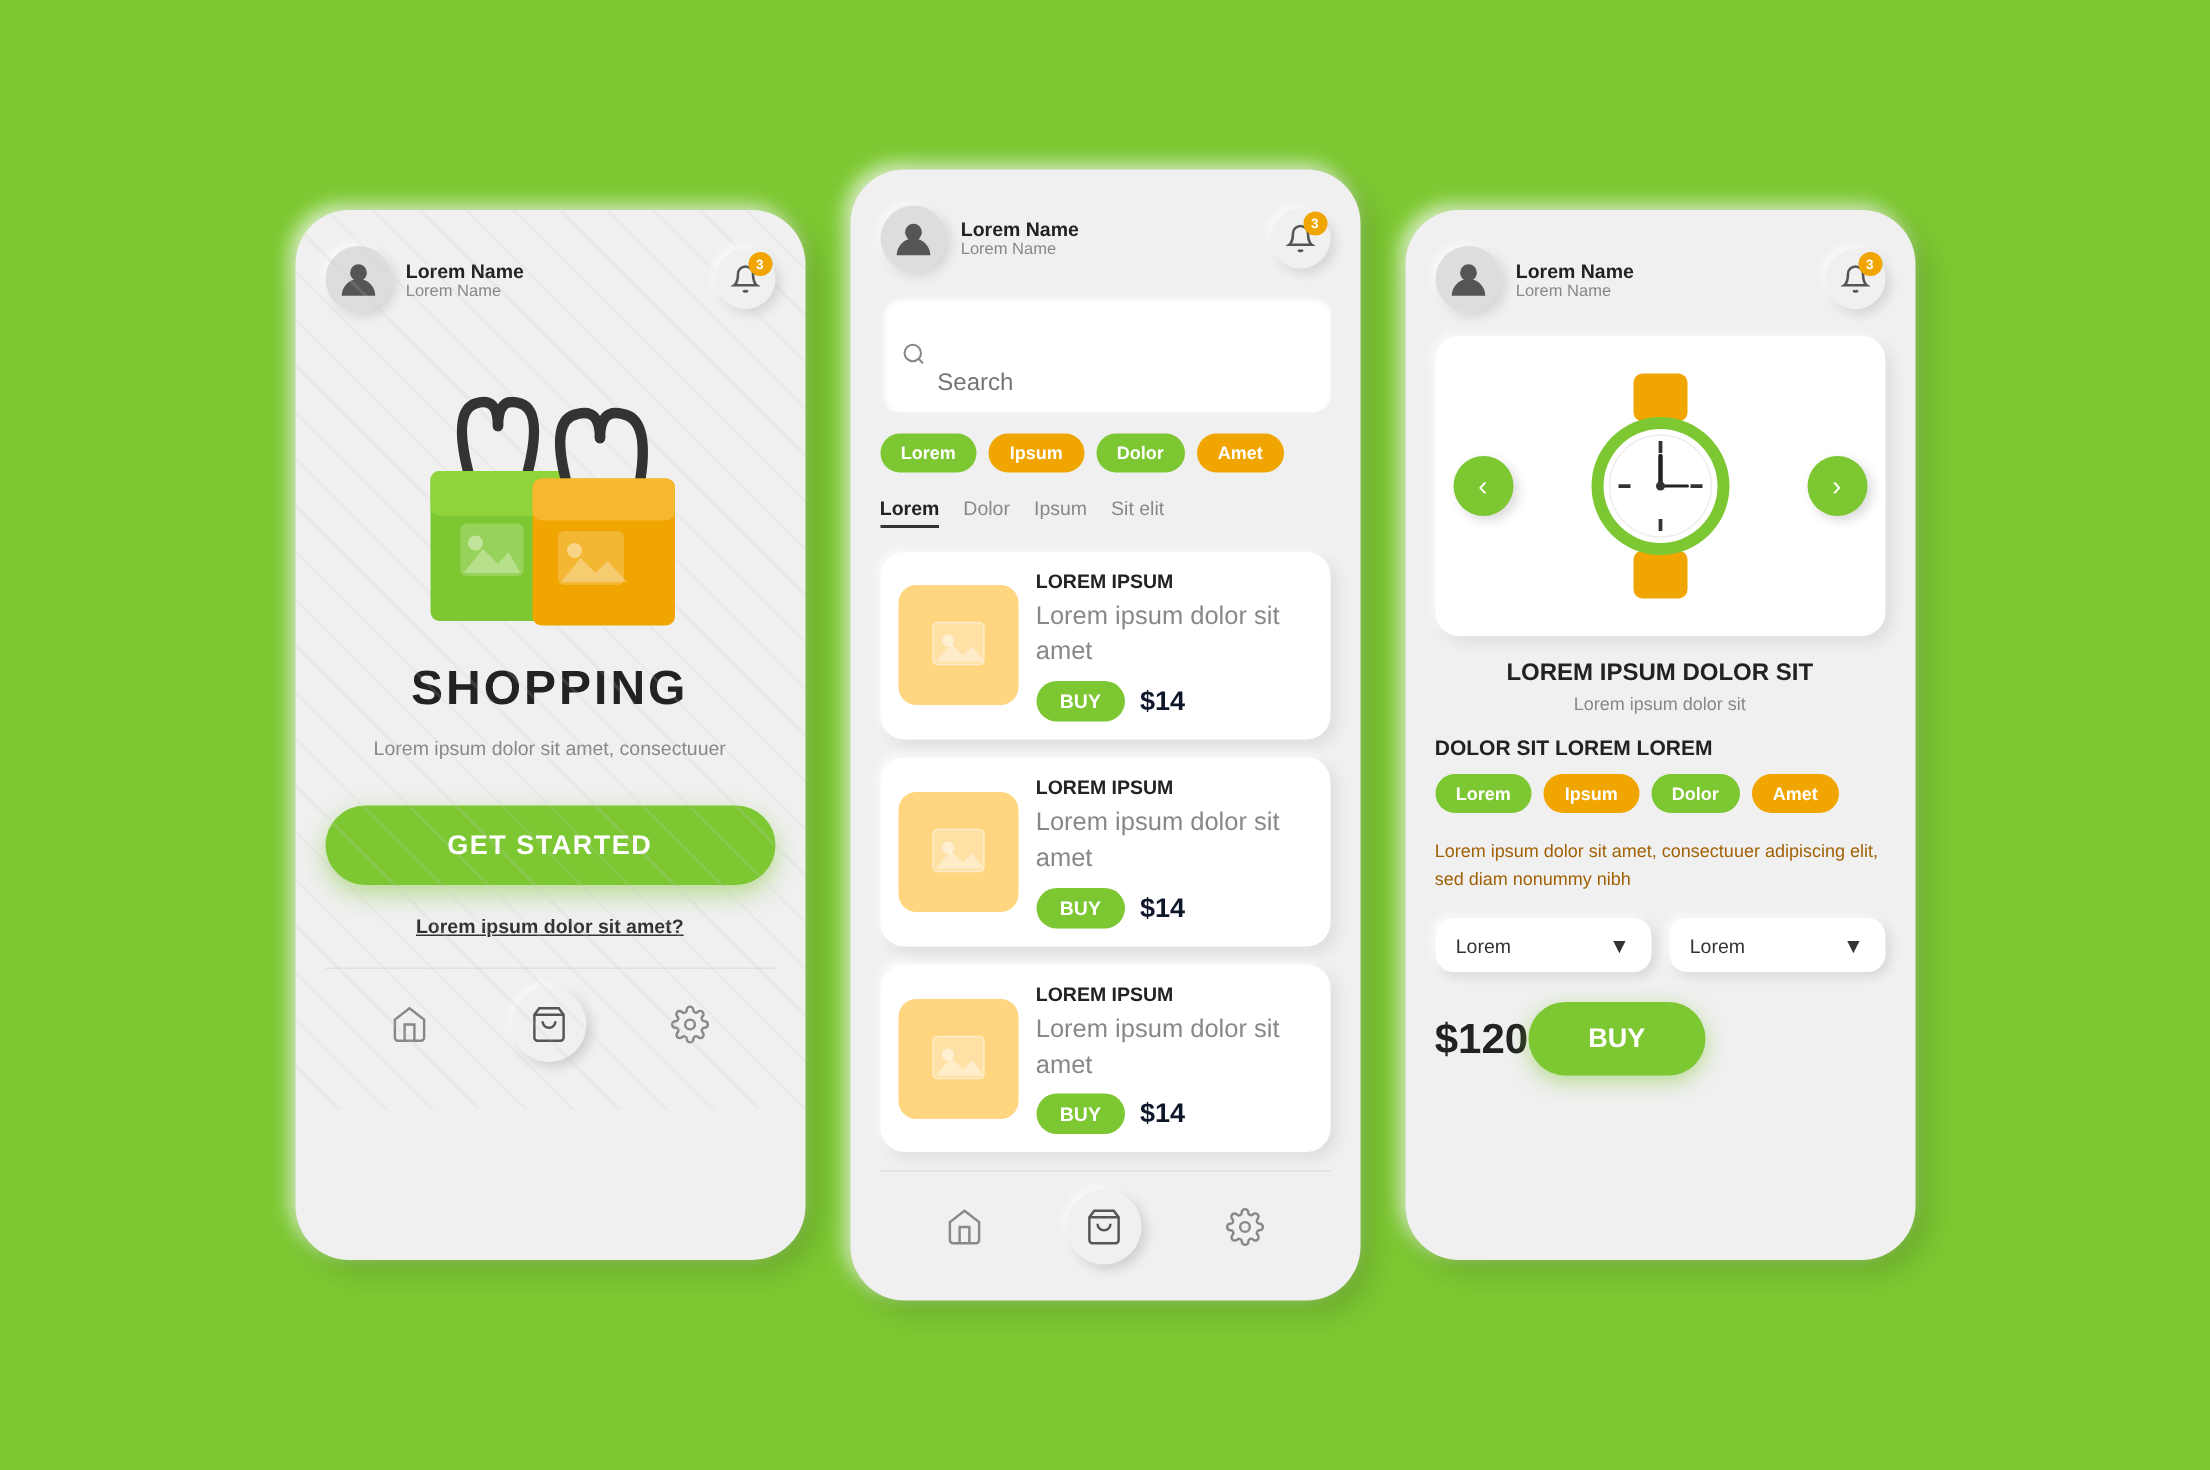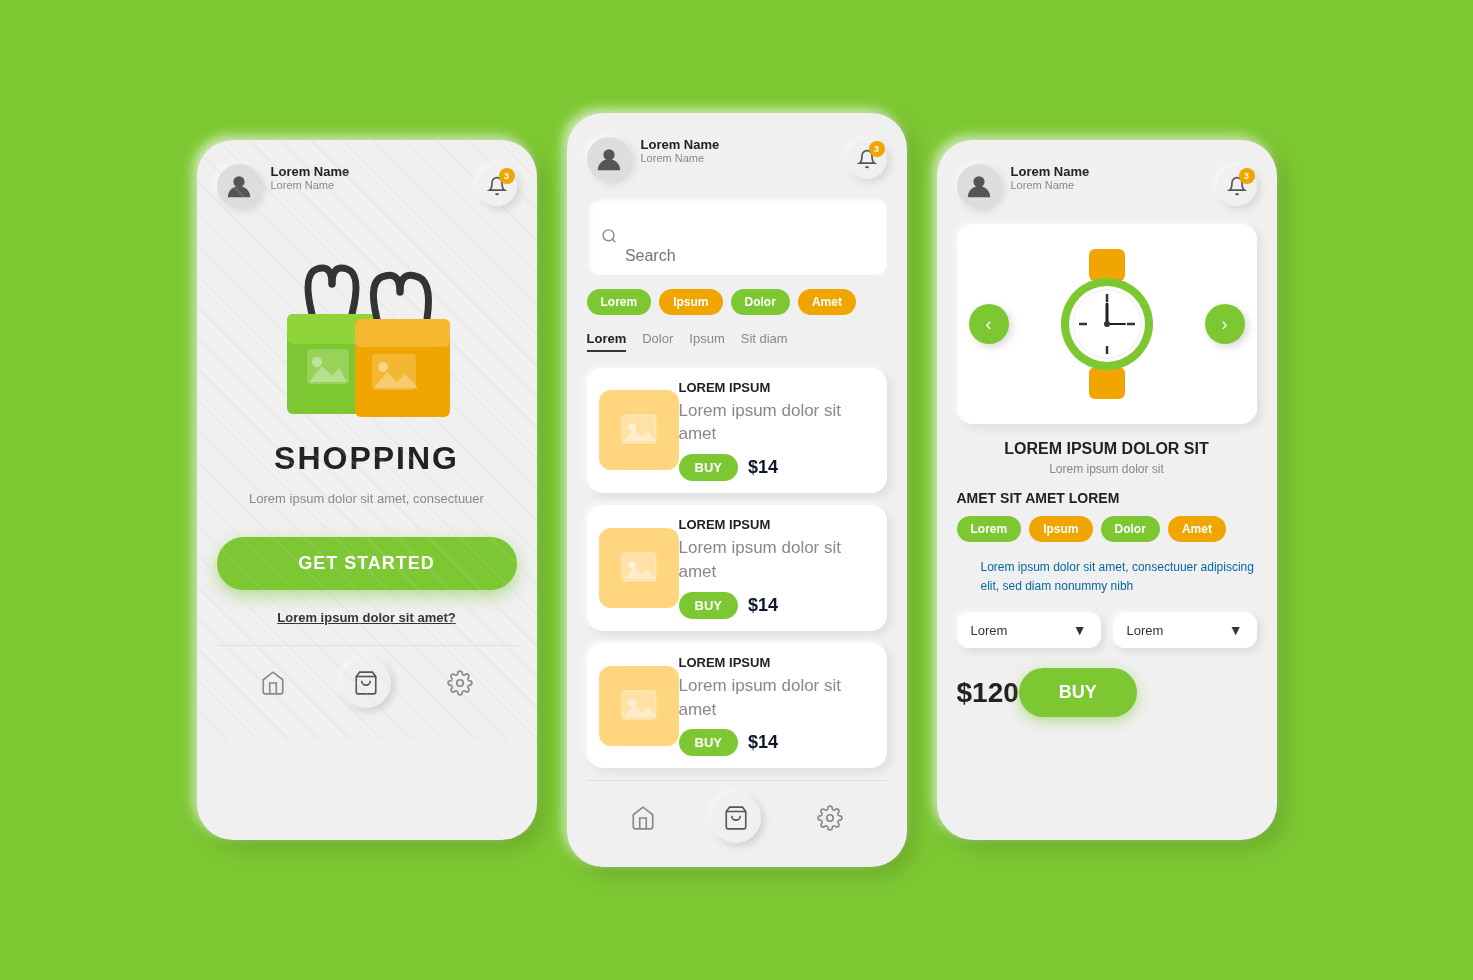--- a/index.html
+++ b/index.html
@@ -45,21 +45,21 @@
 
     
     .header {
       display: flex;
       align-items: center;
       justify-content: space-between;
       margin-bottom: 16px;
     }
     .header-left {
       display: flex;
-      align-items: flex-start;
+      align-items: center;
       gap: 10px;
     }
     .avatar {
       width: 44px;
       height: 44px;
       background: #ddd;
       border-radius: 50%;
       display: flex;
       align-items: center;
       justify-content: center;
@@ -240,20 +240,21 @@
       border-bottom: 2px solid #333;
     }
     .product-card {
       display: flex;
       background: white;
       border-radius: 16px;
       padding: 12px;
       margin-bottom: 12px;
       box-shadow: 4px 4px 10px rgba(0,0,0,0.08), -2px -2px 6px rgba(255,255,255,0.8);
       align-items: center;
+      gap: 12px;
     }
     .product-thumb {
       width: 80px;
       height: 80px;
       background: #ffd580;
       border-radius: 12px;
       flex-shrink: 0;
       display: flex;
       align-items: center;
       justify-content: center;
@@ -303,21 +304,21 @@
     .nav-arrow.left { left: 12px; }
     .nav-arrow.right { right: 12px; }
     .watch-container {
       display: flex;
       align-items: center;
       justify-content: center;
     }
     .detail-title { font-weight: bold; font-size: 16px; color: #222; margin-bottom: 4px; text-align: center; }
     .detail-subtitle { font-size: 12px; color: #888; margin-bottom: 14px; text-align: center; }
     .section-label { font-weight: bold; font-size: 14px; color: #222; margin-bottom: 10px; }
-    .desc-text { font-size: 12px; color: #0369a1; line-height: 1.6; margin-bottom: 16px; margin-left: 24px; }
+    .desc-text { font-size: 12px; color: #a16207; line-height: 1.6; margin-bottom: 16px; }
     .selects-row { display: flex; gap: 12px; margin-bottom: 20px; }
     .custom-select {
       flex: 1;
       background: white;
       border-radius: 12px;
       padding: 10px 14px;
       display: flex;
       align-items: center;
       justify-content: space-between;
       box-shadow: 3px 3px 8px rgba(0,0,0,0.1), -2px -2px 6px rgba(255,255,255,0.8);
@@ -477,21 +478,21 @@
       <span class="tag green">Lorem</span>
       <span class="tag orange">Ipsum</span>
       <span class="tag green">Dolor</span>
       <span class="tag orange">Amet</span>
     </div>
 
     <div class="category-tabs">
       <span class="cat-tab active">Lorem</span>
       <span class="cat-tab">Dolor</span>
       <span class="cat-tab">Ipsum</span>
-      <span class="cat-tab">Sit diam</span>
+      <span class="cat-tab">Sit elit</span>
     </div>
 
     <div class="product-card">
       <div class="product-thumb">
         <svg width="50" height="50" viewBox="0 0 50 50">
           <rect width="50" height="50" rx="8" fill="#ffd580"></rect>
           <rect x="8" y="10" width="34" height="28" rx="3" fill="rgba(255,255,255,0.3)" stroke="rgba(255,255,255,0.5)" stroke-width="1"></rect>
           <circle cx="18" cy="22" r="4" fill="rgba(255,255,255,0.5)"></circle>
           <path d="M10 36 L20 24 L28 32 L34 26 L42 36Z" fill="rgba(255,255,255,0.4)"></path>
         </svg>
@@ -626,21 +627,21 @@
 
           <circle cx="70" cy="80" r="3" fill="#333"></circle>
         </svg>
       </div>
       <div class="nav-arrow right">›</div>
     </div>
 
     <div class="detail-title">LOREM IPSUM DOLOR SIT</div>
     <div class="detail-subtitle">Lorem ipsum dolor sit</div>
 
-    <div class="section-label">AMET SIT AMET LOREM</div>
+    <div class="section-label">DOLOR SIT LOREM LOREM</div>
 
     <div class="filter-tags">
       <span class="tag green">Lorem</span>
       <span class="tag orange">Ipsum</span>
       <span class="tag green">Dolor</span>
       <span class="tag orange">Amet</span>
     </div>
 
     <div class="desc-text">Lorem ipsum dolor sit amet,
 consectuuer adipiscing elit, sed diam

